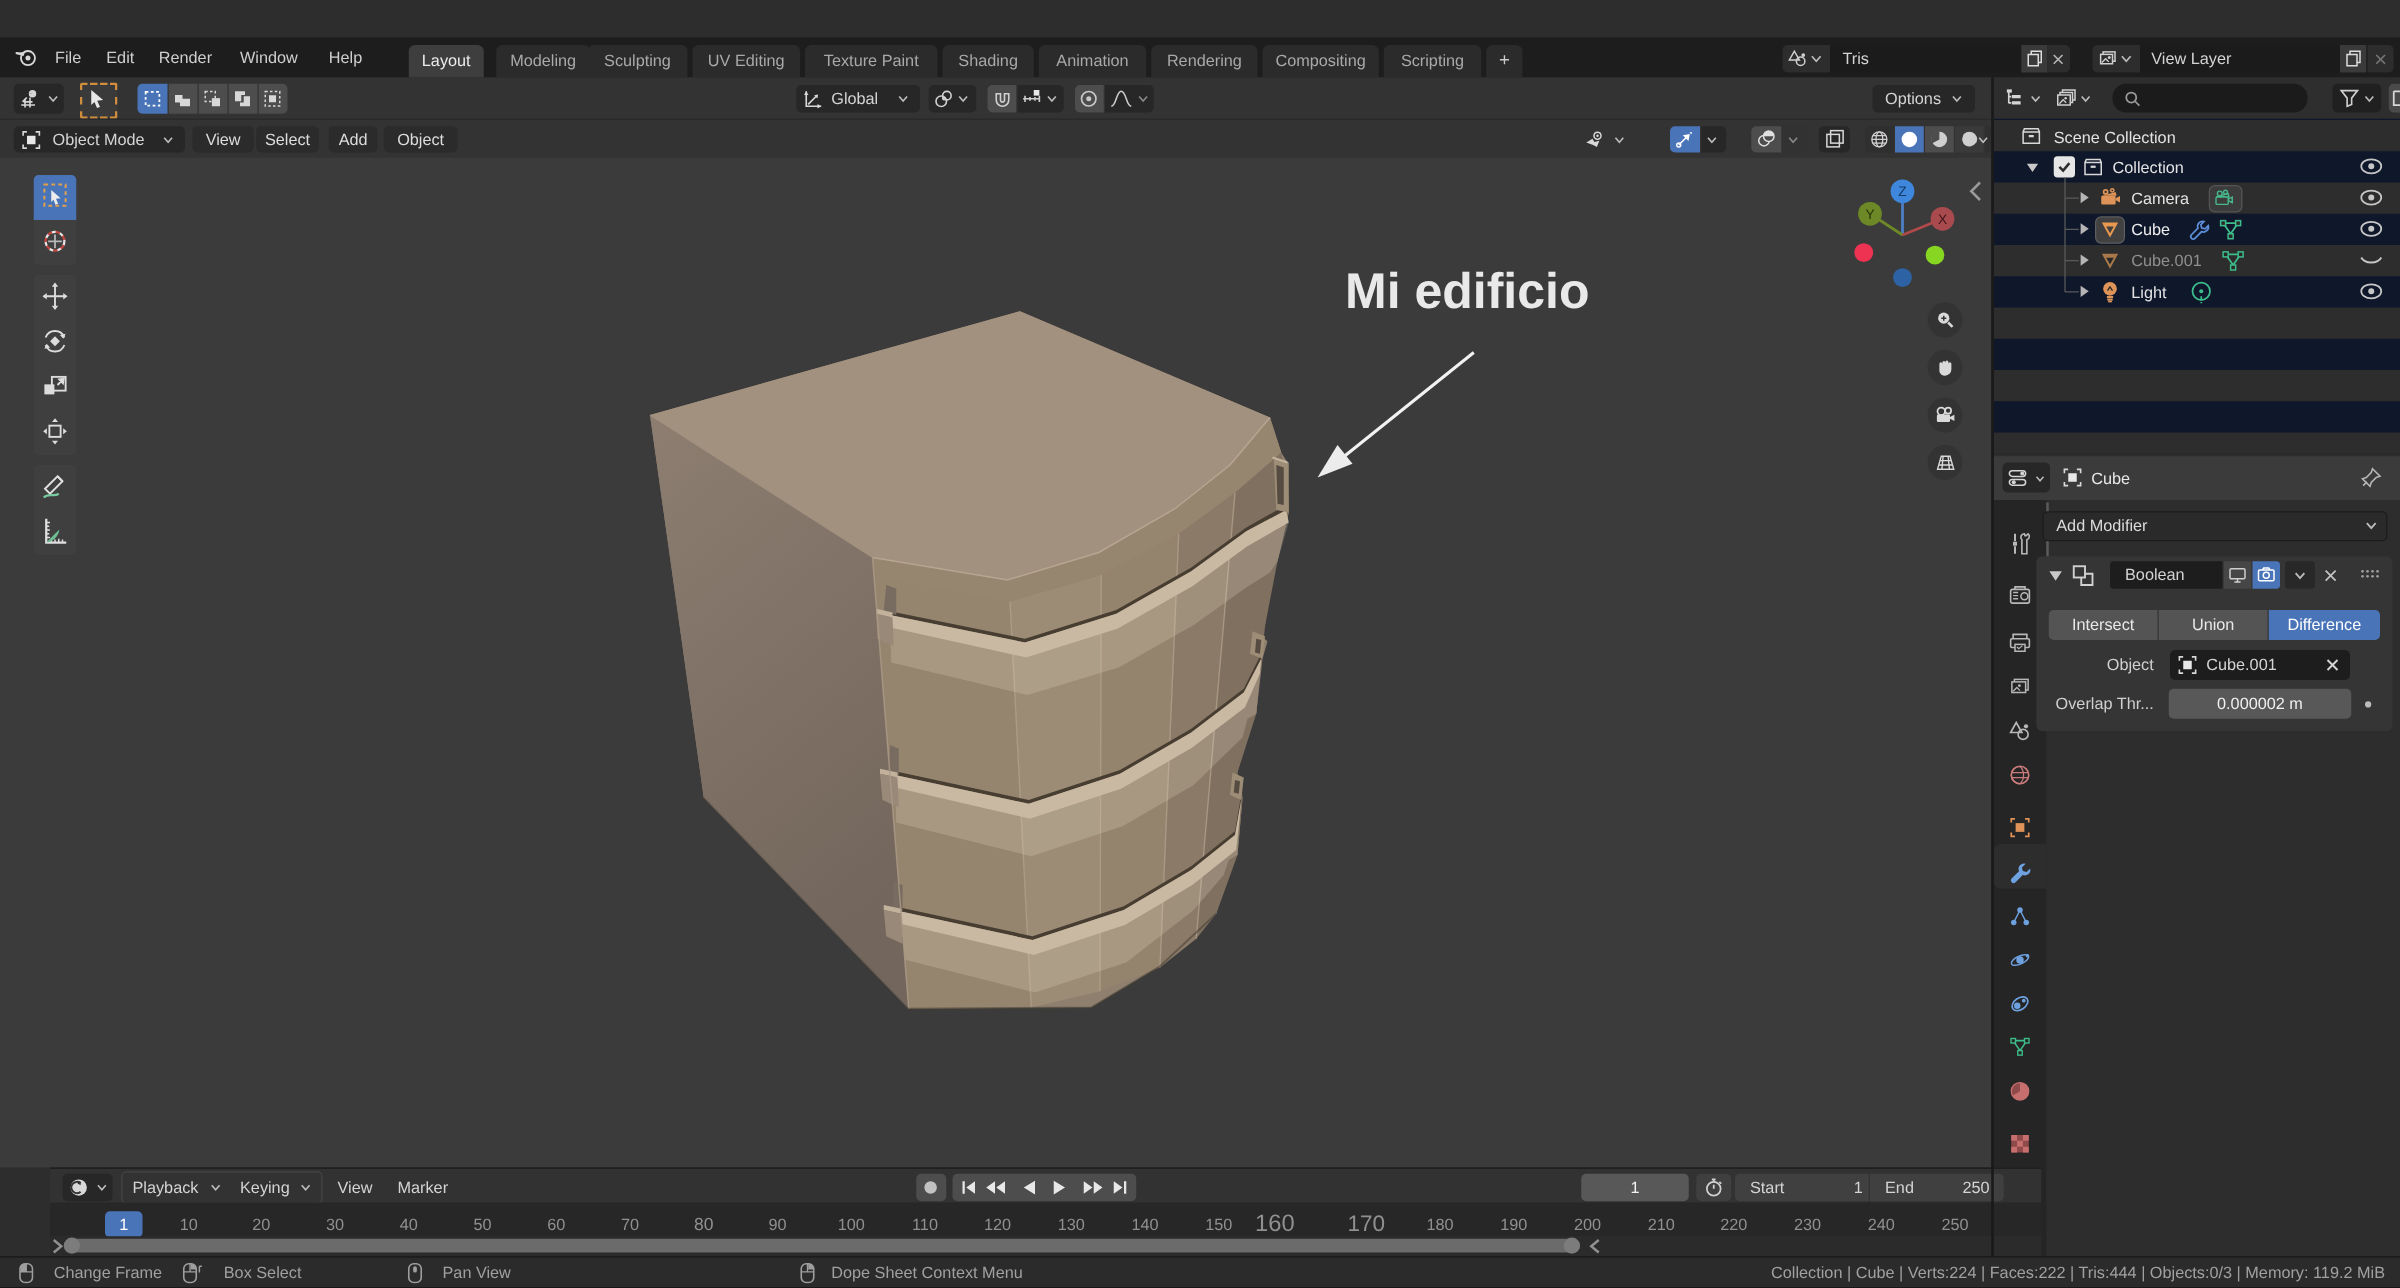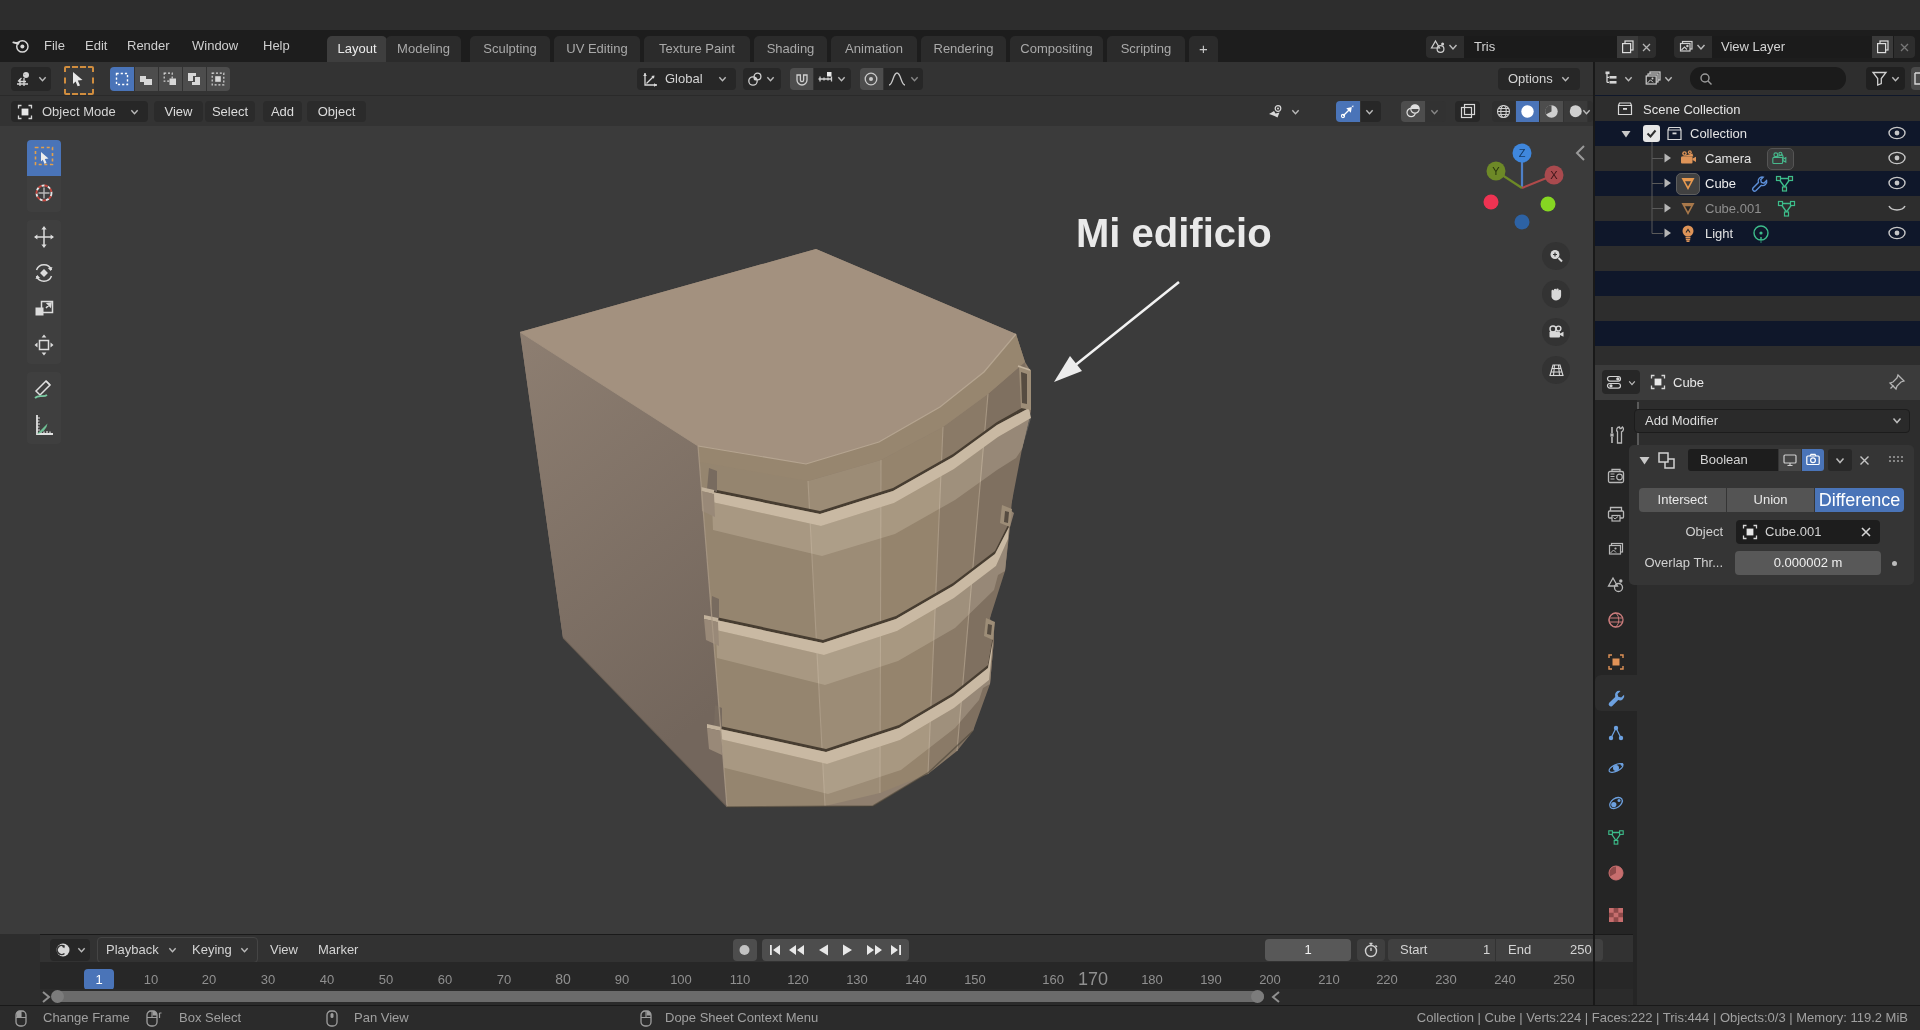--- a/index.html
+++ b/index.html
@@ -43,21 +43,21 @@
       <circle cx="12.5" cy="9.5" r="2.2" fill="#d8d8d8"></circle>
       <path d="M2 5.5 L10 3.8 L8.6 7.6 Z" fill="#d8d8d8"></path>
       <rect x="1.5" y="4.6" width="7" height="2" rx="1" fill="#d8d8d8" transform="rotate(12 5 5.6)"></rect>
     </svg>
     <div class="menu" style="left:44px;">File</div>
     <div class="menu" style="left:85px;">Edit</div>
     <div class="menu" style="left:127px;">Render</div>
     <div class="menu" style="left:192px;">Window</div>
     <div class="menu" style="left:263px;">Help</div>
     <div class="wtab active" style="left:327px;width:60px;">Layout</div>
-    <div class="wtab" style="left:386px;width:75px;">Modeling</div>
+    <div class="wtab" style="left:397px;width:75px;">Modeling</div>
     <div class="wtab" style="left:470px;width:80px;">Sculpting</div>
     <div class="wtab" style="left:554px;width:86px;">UV Editing</div>
     <div class="wtab" style="left:644px;width:106px;">Texture Paint</div>
     <div class="wtab" style="left:754px;width:73px;">Shading</div>
     <div class="wtab" style="left:831px;width:86px;">Animation</div>
     <div class="wtab" style="left:921px;width:85px;">Rendering</div>
     <div class="wtab" style="left:1010px;width:93px;">Compositing</div>
     <div class="wtab" style="left:1107px;width:78px;">Scripting</div>
     <div class="wtab" style="left:1189px;width:29px;font-size:15px;color:#c8c8c8;">+</div>
 
@@ -749,21 +749,21 @@
           <circle cx="14" cy="2" r="1.1"></circle>
       <circle cx="2" cy="6" r="1.1"></circle>
           <circle cx="6" cy="6" r="1.1"></circle>
           <circle cx="10" cy="6" r="1.1"></circle>
           <circle cx="14" cy="6" r="1.1"></circle>
         </g>
     </svg>
 
     <div class="abs" style="left:44px;top:123px;width:87px;height:24px;background:#545454;border-radius:4px 0 0 4px;color:#e8e8e8;font-size:13px;text-align:center;line-height:24px;">Intersect</div>
     <div class="abs" style="left:132px;top:123px;width:87px;height:24px;background:#545454;color:#e8e8e8;font-size:13px;text-align:center;line-height:24px;">Union</div>
-    <div class="abs" style="left:220px;top:123px;width:89px;height:24px;background:#4a74b8;border-radius:0 4px 4px 0;color:#ffffff;font-size:18px;text-align:center;line-height:24px;">Difference</div>
+    <div class="abs" style="left:220px;top:123px;width:89px;height:24px;background:#4a74b8;border-radius:0 4px 4px 0;color:#ffffff;font-size:13px;text-align:center;line-height:24px;">Difference</div>
 
     <div class="abs txt" style="left:0px;top:155px;width:128px;text-align:right;line-height:24px;color:#d0d0d0;">Object</div>
     <div class="abs" style="left:141px;top:155px;width:144px;height:24px;background:#1d1d1d;border-radius:4px;"></div>
     <svg class="abs" style="left:147px;top:159px" width="16" height="16" viewBox="0 0 16 16">
       <path d="M1.5 4.5 v-3 h3 M11.5 1.5 h3 v3 M14.5 11.5 v3 h-3 M4.5 14.5 h-3 v-3" fill="none" stroke="#d8d8d8" stroke-width="1.3"></path>
       <rect x="4.6" y="4.6" width="6.8" height="6.8" fill="#e8e8e8"></rect>
     </svg>
     <div class="abs txt" style="left:170px;top:155px;line-height:24px;">Cube.001</div>
     <svg class="abs" style="left:264px;top:160px" width="14" height="14" viewBox="0 0 14 14">
         <path d="M3 3 L11 11 M11 3 L3 11" stroke="#d5d5d5" stroke-width="1.6"></path>
@@ -835,21 +835,21 @@
     <div class="abs" style="left:375px;top:35px;width:60px;text-align:center;line-height:21px;font-size:13px;color:#909090;">60</div>
     <div class="abs" style="left:434px;top:35px;width:60px;text-align:center;line-height:21px;font-size:13px;color:#909090;">70</div>
     <div class="abs" style="left:493px;top:35px;width:60px;text-align:center;line-height:21px;font-size:14px;color:#909090;">80</div>
     <div class="abs" style="left:552px;top:35px;width:60px;text-align:center;line-height:21px;font-size:13px;color:#909090;">90</div>
     <div class="abs" style="left:611px;top:35px;width:60px;text-align:center;line-height:21px;font-size:13px;color:#909090;">100</div>
     <div class="abs" style="left:670px;top:35px;width:60px;text-align:center;line-height:21px;font-size:13px;color:#909090;">110</div>
     <div class="abs" style="left:728px;top:35px;width:60px;text-align:center;line-height:21px;font-size:13px;color:#909090;">120</div>
     <div class="abs" style="left:787px;top:35px;width:60px;text-align:center;line-height:21px;font-size:13px;color:#909090;">130</div>
     <div class="abs" style="left:846px;top:35px;width:60px;text-align:center;line-height:21px;font-size:13px;color:#909090;">140</div>
     <div class="abs" style="left:905px;top:35px;width:60px;text-align:center;line-height:21px;font-size:13px;color:#909090;">150</div>
-    <div class="abs" style="left:964px;top:35px;width:60px;text-align:right;line-height:21px;font-size:13px;color:#909090;">160</div>
+    <div class="abs" style="left:964px;top:35px;width:60px;text-align:left;line-height:21px;font-size:19px;color:#909090;">160</div>
     <div class="abs" style="left:1023px;top:35px;width:60px;text-align:center;line-height:21px;font-size:18px;color:#909090;">170</div>
     <div class="abs" style="left:1082px;top:35px;width:60px;text-align:center;line-height:21px;font-size:13px;color:#909090;">180</div>
     <div class="abs" style="left:1141px;top:35px;width:60px;text-align:center;line-height:21px;font-size:13px;color:#909090;">190</div>
     <div class="abs" style="left:1200px;top:35px;width:60px;text-align:center;line-height:21px;font-size:13px;color:#909090;">200</div>
     <div class="abs" style="left:1259px;top:35px;width:60px;text-align:center;line-height:21px;font-size:13px;color:#909090;">210</div>
     <div class="abs" style="left:1317px;top:35px;width:60px;text-align:center;line-height:21px;font-size:13px;color:#909090;">220</div>
     <div class="abs" style="left:1376px;top:35px;width:60px;text-align:center;line-height:21px;font-size:13px;color:#909090;">230</div>
     <div class="abs" style="left:1435px;top:35px;width:60px;text-align:center;line-height:21px;font-size:13px;color:#909090;">240</div>
     <div class="abs" style="left:1494px;top:35px;width:60px;text-align:center;line-height:21px;font-size:13px;color:#909090;">250</div>
 

